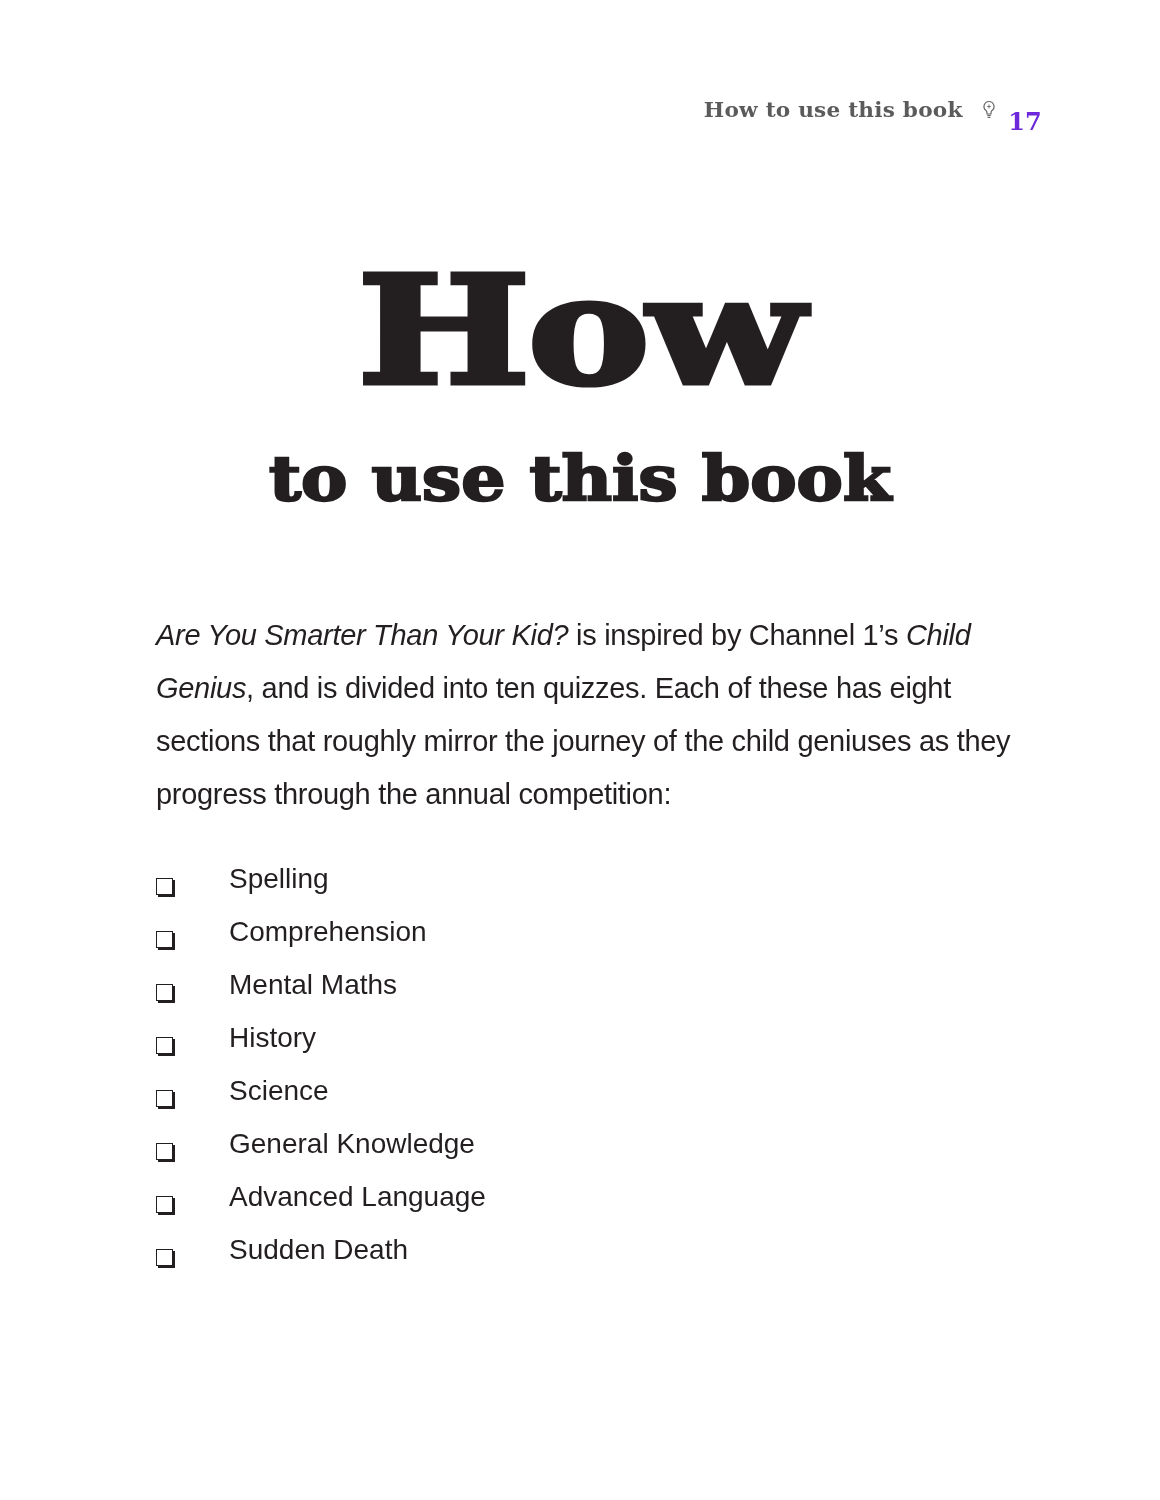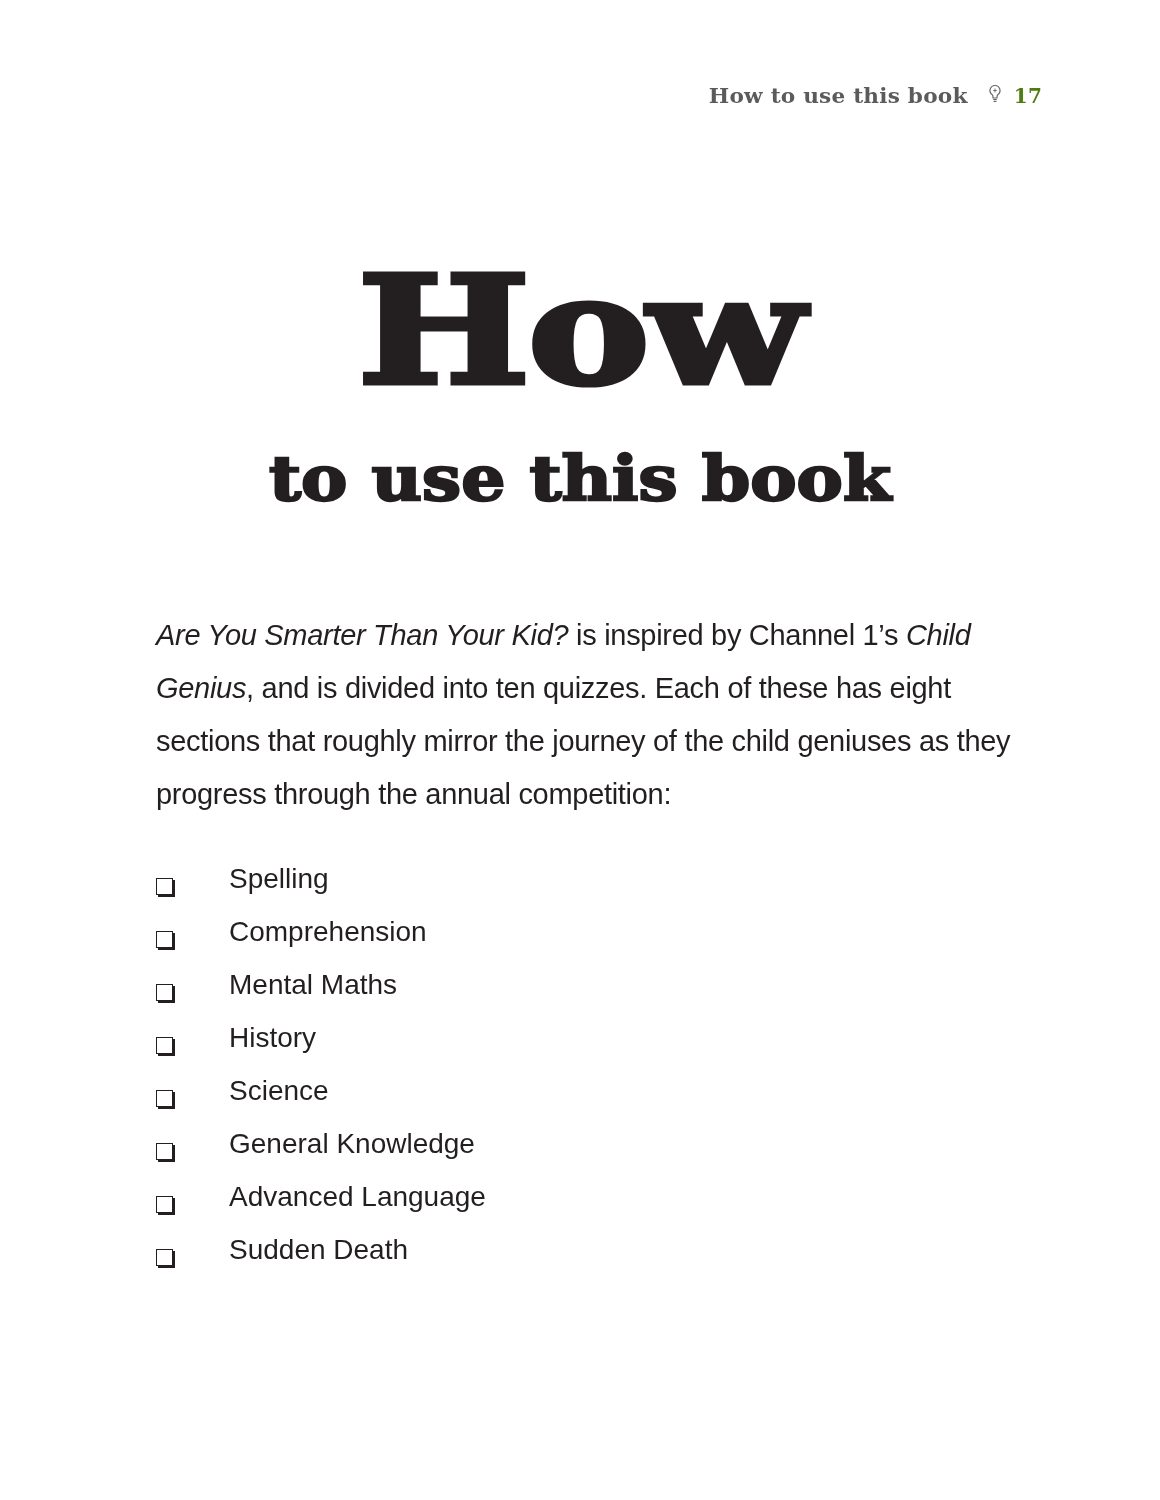--- a/index.html
+++ b/index.html
@@ -1,20 +1,20 @@
 <!DOCTYPE html>
 <html><head>
 <meta charset="utf-8">
 <style>
   html, body { margin:0; padding:0; background:#ffffff; }
   body { width:1160px; height:1500px; position:relative; overflow:hidden; color:#231f20; font-family:"Liberation Sans", sans-serif; }
-  .running-head { position:absolute; top:84px; right:118px; display:flex; gap:12px; font-family:"DejaVu Serif", serif; font-weight:bold; font-size:20px; letter-spacing:0.2px; }
+  .running-head { position:absolute; top:84px; right:118px; display:flex; align-items:center; gap:12px; font-family:"DejaVu Serif", serif; font-weight:bold; font-size:20px; letter-spacing:0.2px; }
   .running-head .rh-title { color:#5b5b5b; transform:scaleX(1.08); transform-origin:right center; margin-right:8px; }
   .running-head .bulb { width:14px; height:20px; display:inline-block; }
-  .running-head .page-num { color:#4d7c0f; font-size:20px; }
+  .running-head .page-num { color:#6d28d9; font-size:24px;margin-top:23px; }
   .title-how { position:absolute; top:255px; left:0; width:1160px; text-align:center; font-family:"DejaVu Serif", serif; font-weight:bold; font-size:150px; line-height:1; color:#231f20; -webkit-text-stroke:5px #231f20; letter-spacing:-2px; transform:scaleX(1.22); transform-origin:center; }
   .title-sub { position:absolute; top:448px; left:0; width:1160px; text-align:center; font-family:"DejaVu Serif", serif; font-weight:bold; font-size:62px; line-height:1; color:#231f20; -webkit-text-stroke:2.4px #231f20; transform:scaleX(1.12); transform-origin:center; letter-spacing:0px; }
   .intro { position:absolute; top:580px; left:156px; width:860px; font-size:29px; line-height:53px; color:#231f20; letter-spacing:-0.3px; }
   .intro em { }
   .section-list { position:absolute; top:842px; left:156px; list-style:none; margin:0; padding:0; }
   .section-list li { display:flex; align-items:flex-end; height:53px; font-size:28px; color:#231f20; }
   .section-list .box { width:17px; height:17px; border:1.5px solid #231f20; box-shadow:2px 2px 0 #231f20; margin-right:56px; margin-top:2px; flex:none; box-sizing:border-box; }
 </style>
 </head>
 <body>

